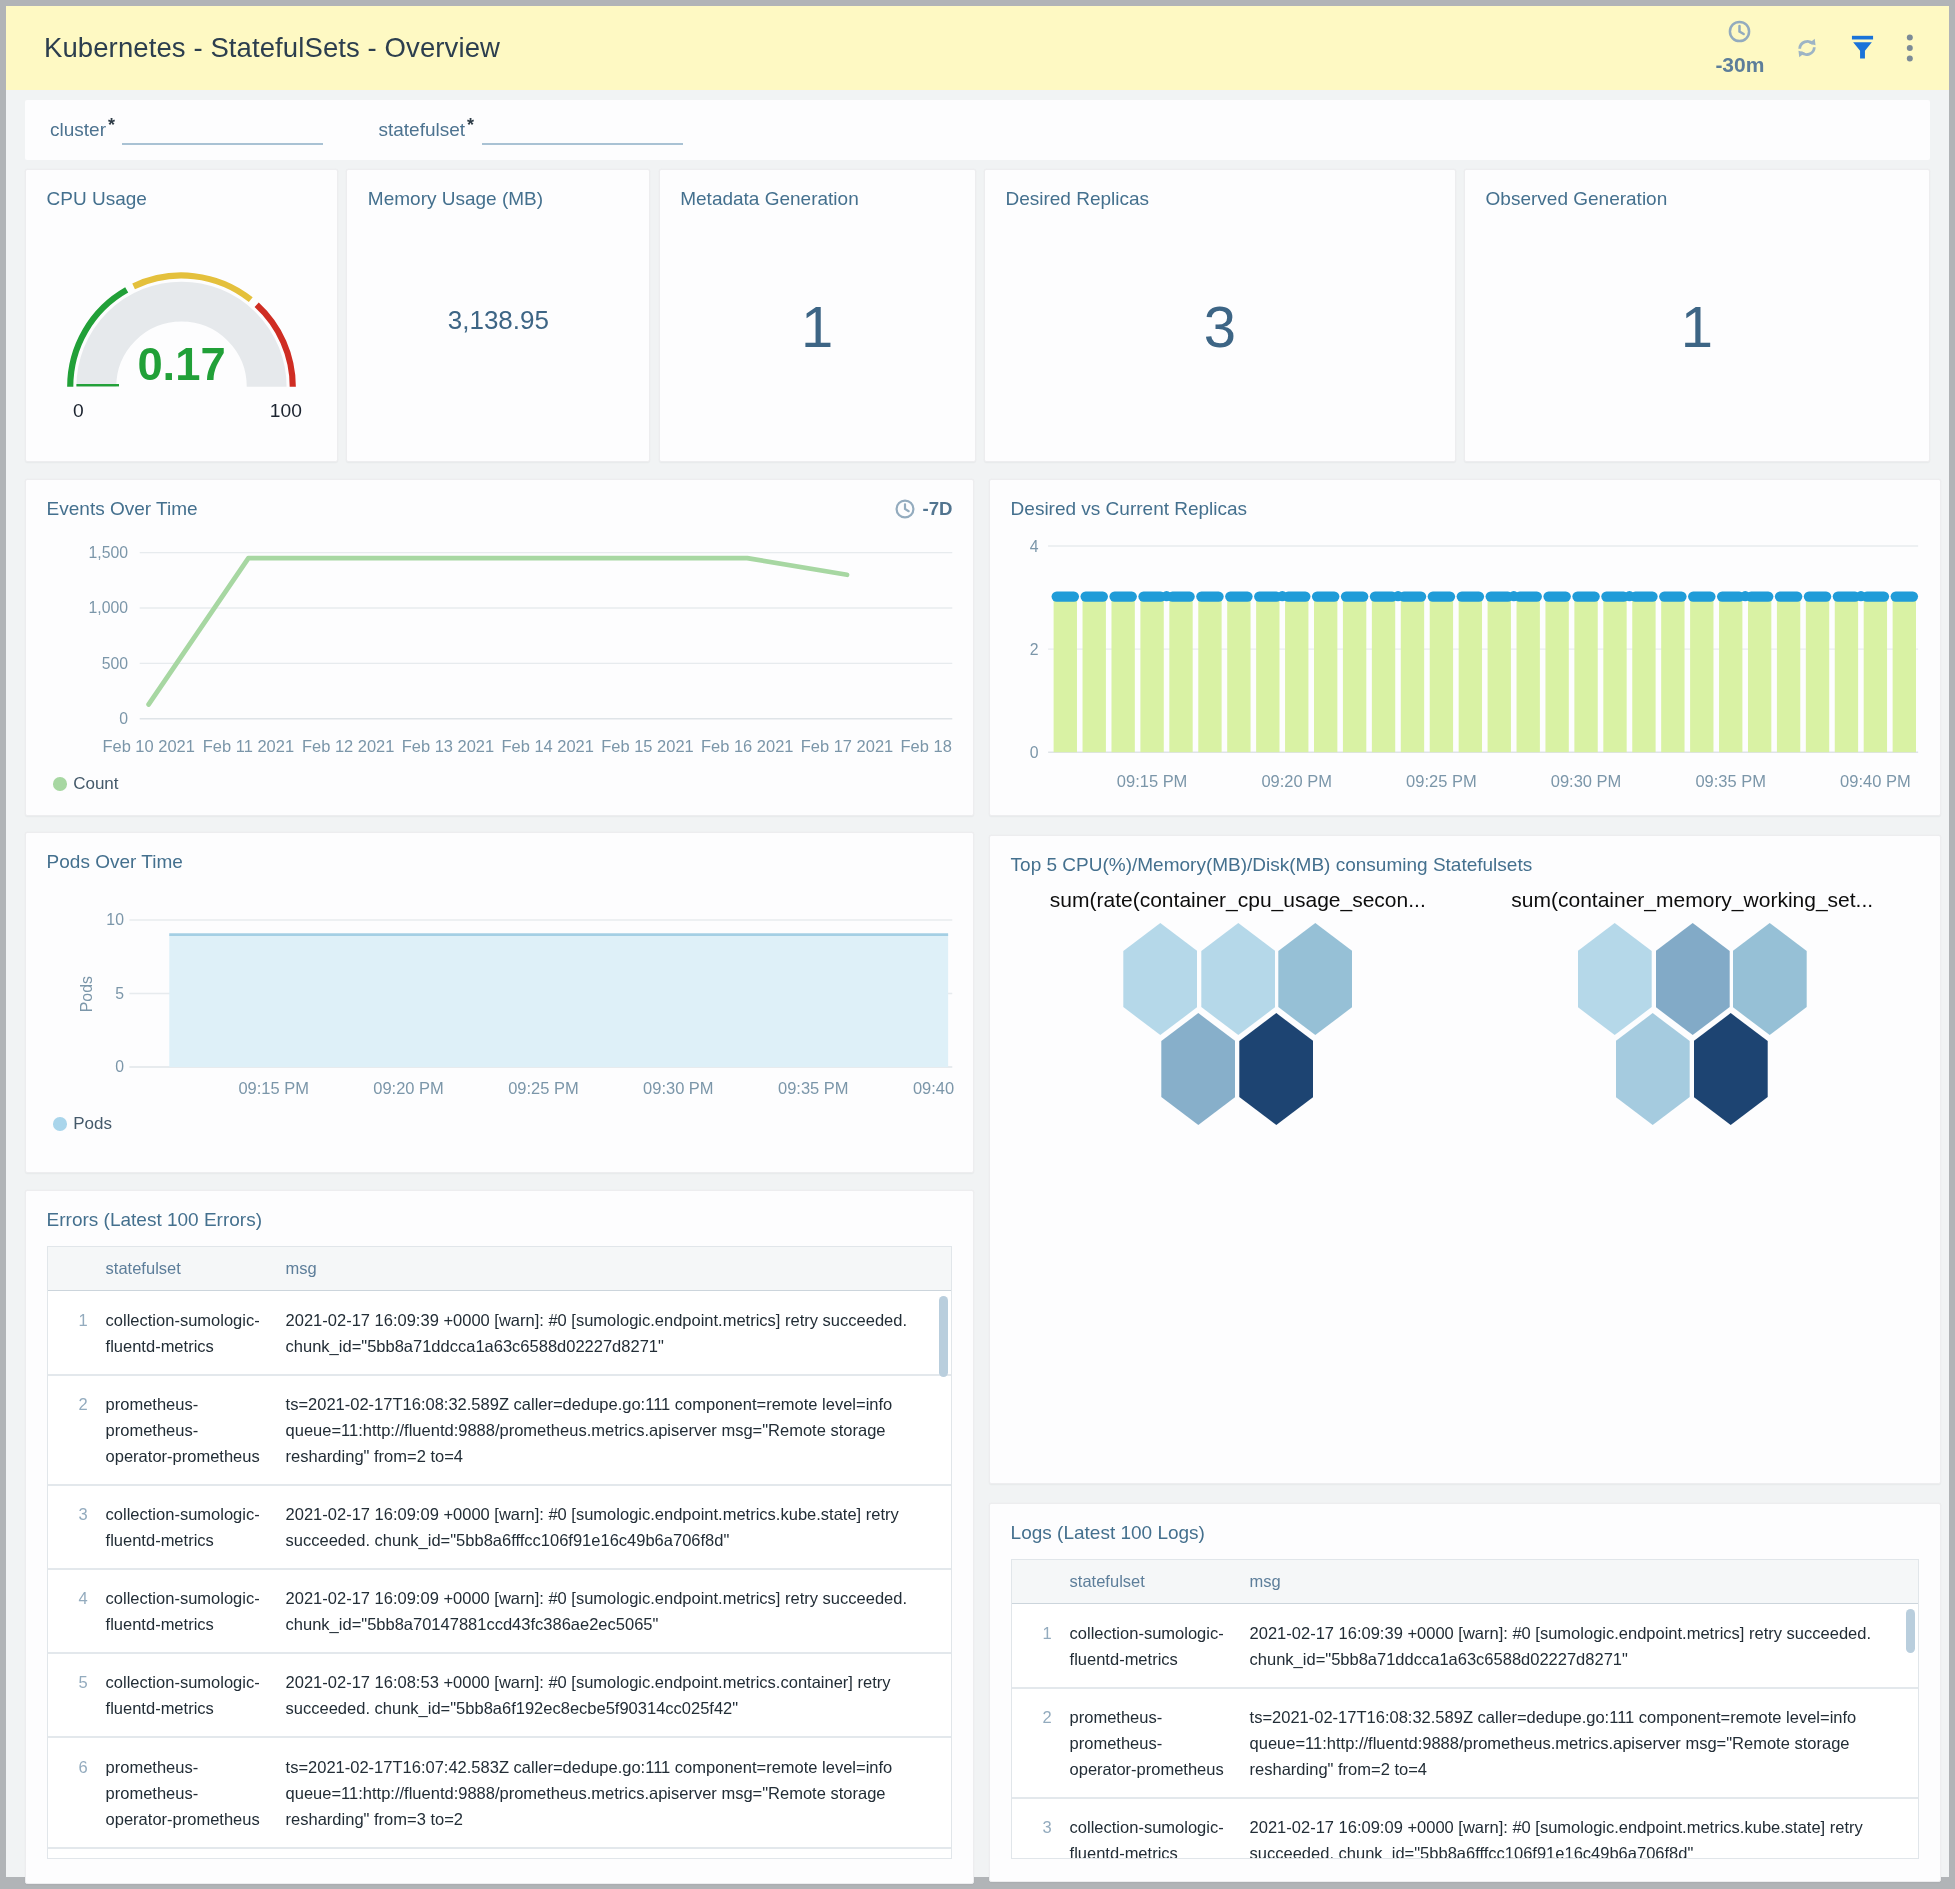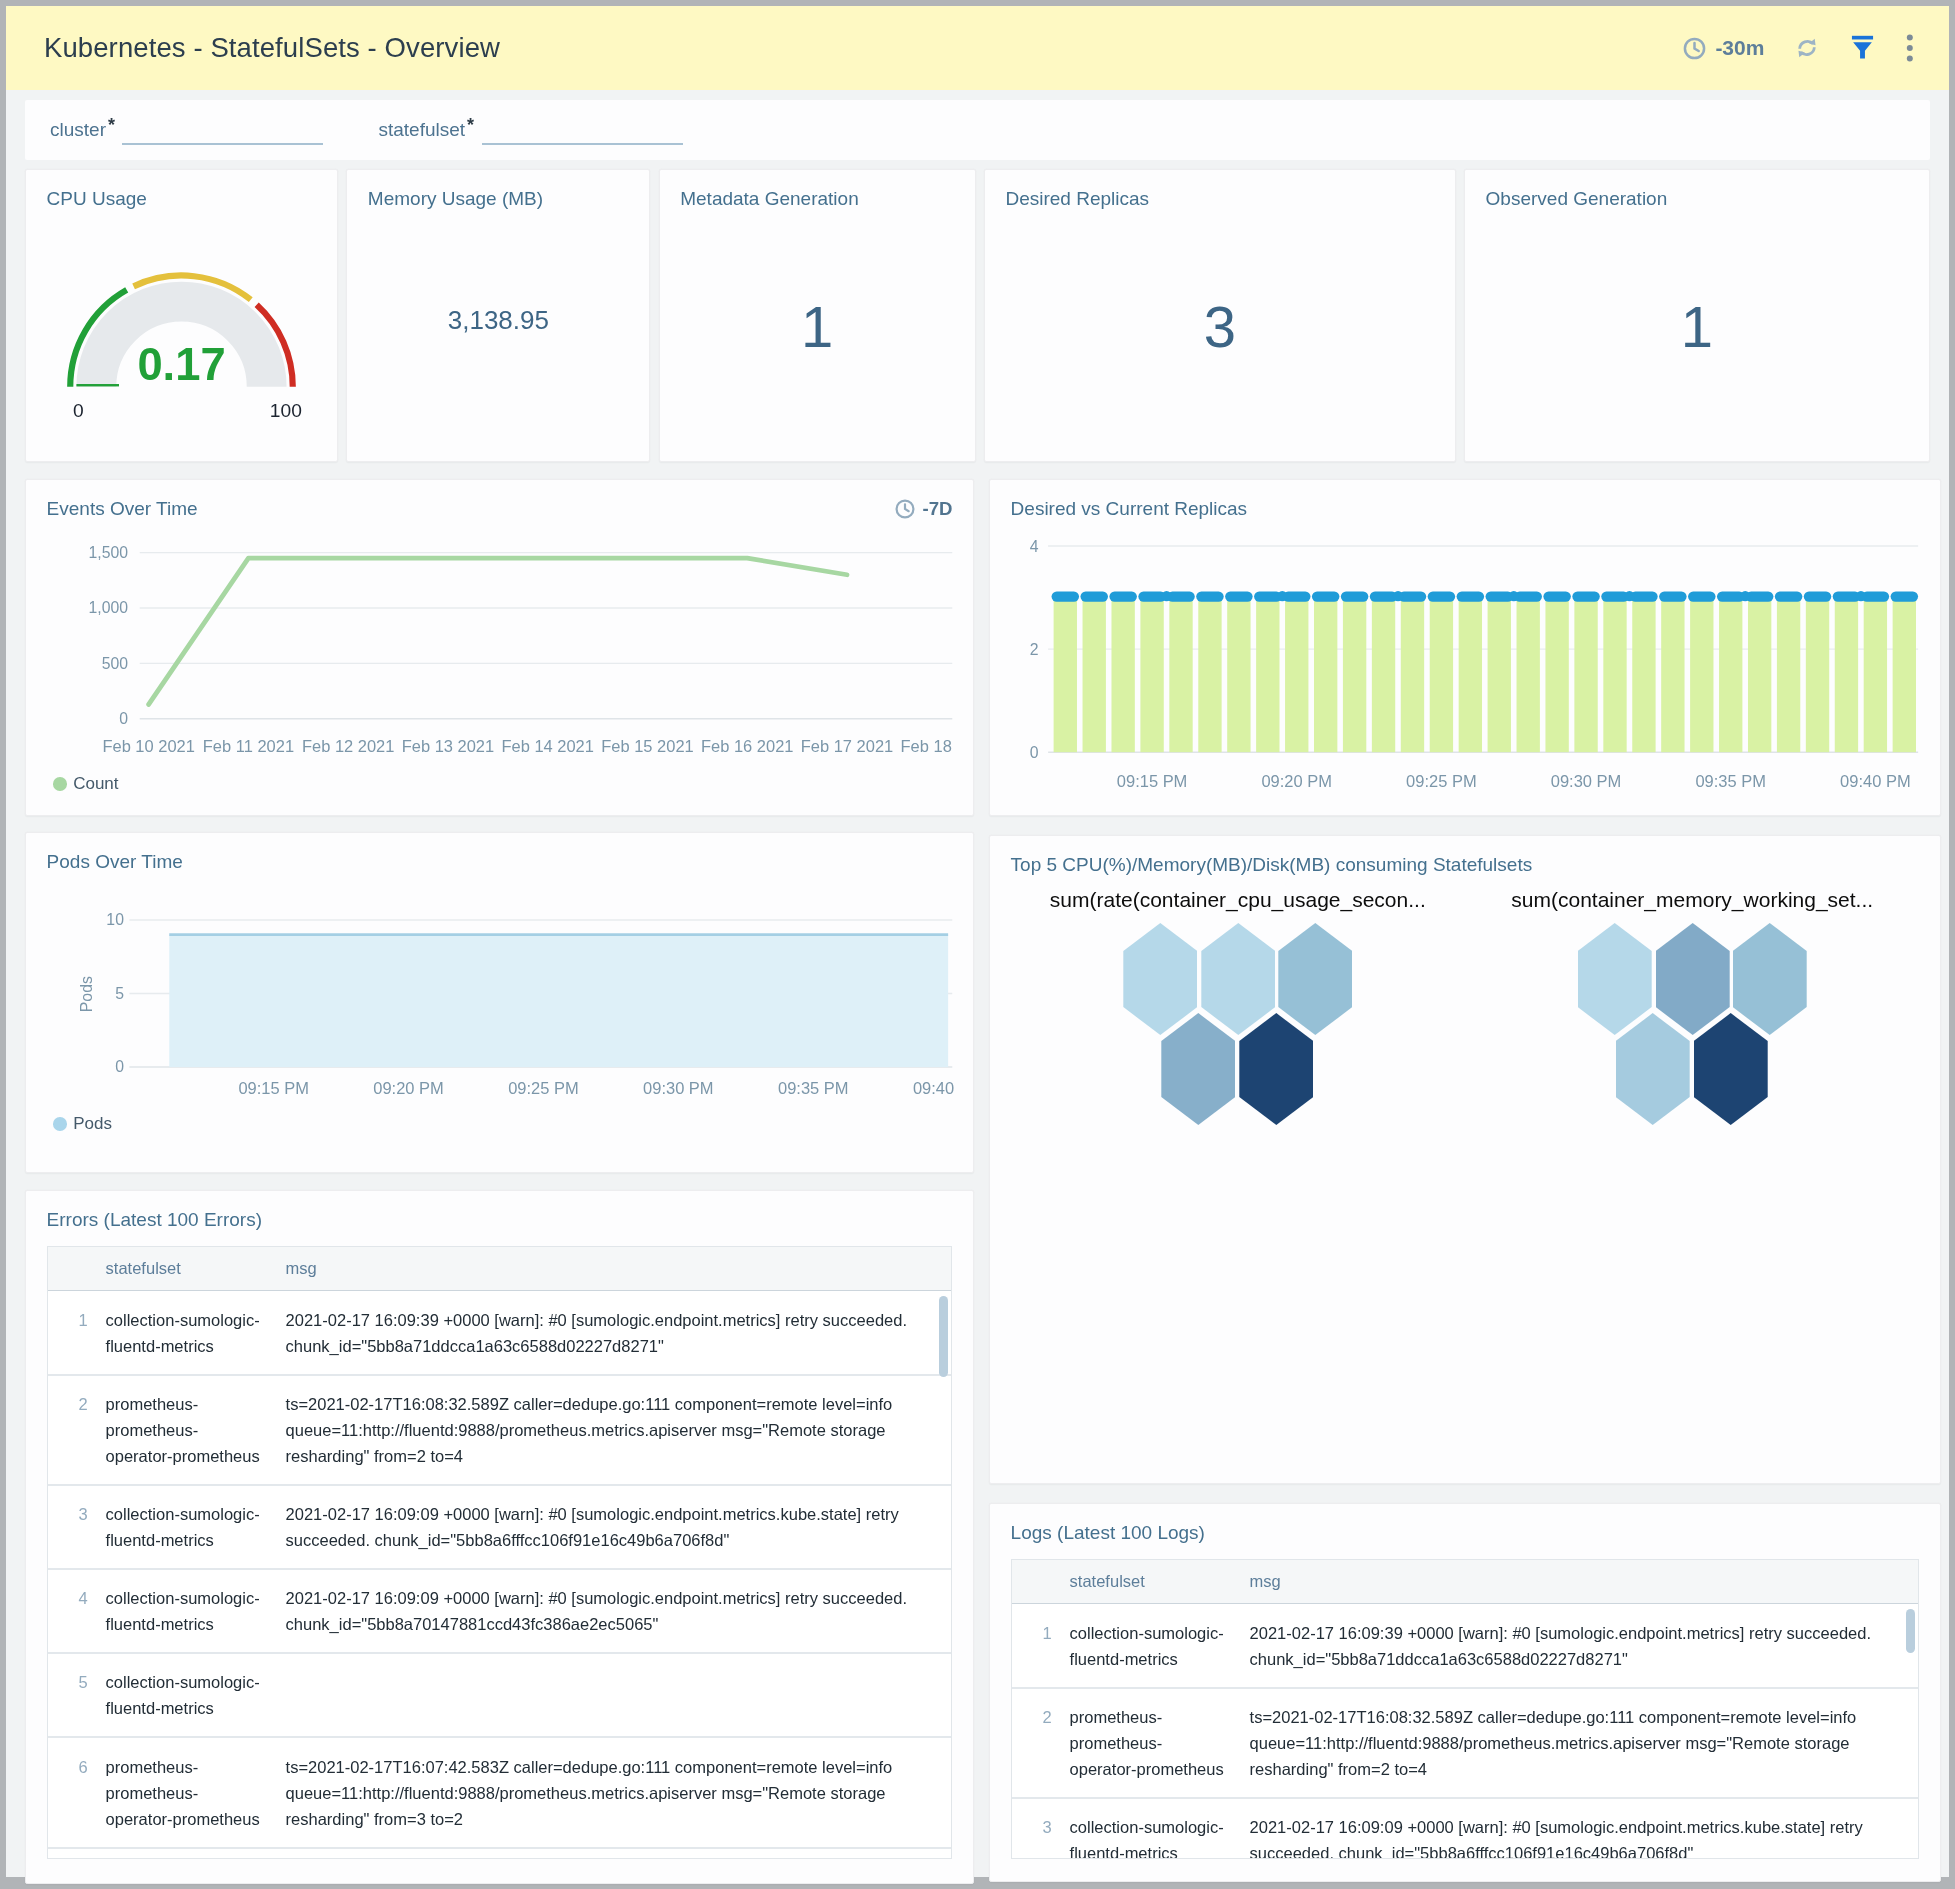--- a/index.html
+++ b/index.html
@@ -6,21 +6,21 @@
   html,body { width:1955px; height:1889px; overflow:hidden; background:#ffffff;
     font-family:"Liberation Sans", sans-serif; }
   .frame { width:1955px; height:1889px; border:6.9px solid #b1b4b7; border-bottom:12.4px solid #b1b4b7;
     background:#f1f3f4; display:flex; flex-direction:column; }
 
   
   .app-header { height:84px; background:#fef9c3; display:flex; align-items:center;
     justify-content:space-between; padding:0 34px 0 38px; flex:none; }
   .app-title { font-size:27.5px; color:#2c3e4e; font-weight:400; letter-spacing:0.1px; }
   .hdr-right { display:flex; align-items:center; gap:30px; }
-  .hdr-time { display:flex; align-items:center; gap:8.2px; color:#5d7e9a; font-size:21px; font-weight:700; }
+  .hdr-time { display:flex; align-items:center; gap:8.2px; color:#5d7e9a; font-size:21px; font-weight:700;flex-direction:column; }
   .icon-btn { display:flex; align-items:center; justify-content:center; cursor:pointer; }
 
   
   .filter-bar { margin:9.6px 19px 0 19px; background:#fdfdfe; height:60px; border-radius:2.1px;
     display:flex; align-items:center; padding:0 25px; gap:55px; flex:none; }
   .ffield { display:flex; align-items:flex-start; gap:2px; }
   .flabel { color:#4d7390; font-size:19px; padding-top:4.1px; }
   .fstar { color:#2f3d48; font-size:18px; font-weight:700; }
   .finput { width:201px; height:30px; border:none; outline:none; background:transparent;
     border-bottom:2.1px solid #a9c2d4; font-size:18px; color:#2f3d48; margin-left:5.5px; }
@@ -254,20 +254,21 @@
                   <div class="tcell">2021-02-17 16:09:09 +0000 [warn]: #0 [sumologic.endpoint.metrics.kube.state] retry succeeded. chunk_id="5bb8a6fffcc106f91e16c49b6a706f8d"</div>
                 </div>
                 <div class="trow">
                   <div class="tnum">4</div>
                   <div class="tcell">collection-sumologic-fluentd-metrics</div>
                   <div class="tcell">2021-02-17 16:09:09 +0000 [warn]: #0 [sumologic.endpoint.metrics] retry succeeded. chunk_id="5bb8a70147881ccd43fc386ae2ec5065"</div>
                 </div>
                 <div class="trow">
                   <div class="tnum">5</div>
                   <div class="tcell">collection-sumologic-fluentd-metrics</div>
+                  <div class="tcell">2021-02-17 16:08:53 +0000 [warn]: #0 [sumologic.endpoint.metrics.container] retry succeeded. chunk_id="5bb8a6f192ec8ecbe5f90314cc025f42"</div>
                 </div>
                 <div class="trow">
                   <div class="tnum">6</div>
                   <div class="tcell">prometheus-prometheus-operator-prometheus</div>
                   <div class="tcell">ts=2021-02-17T16:07:42.583Z caller=dedupe.go:111 component=remote level=info queue=11:http://fluentd:9888/prometheus.metrics.apiserver msg="Remote storage resharding" from=3 to=2</div>
                 </div>
                 <div class="trow"></div>
               </div>
             <div class="scroll-thumb" style="top:49px;height:81px;"></div>
           </div>

